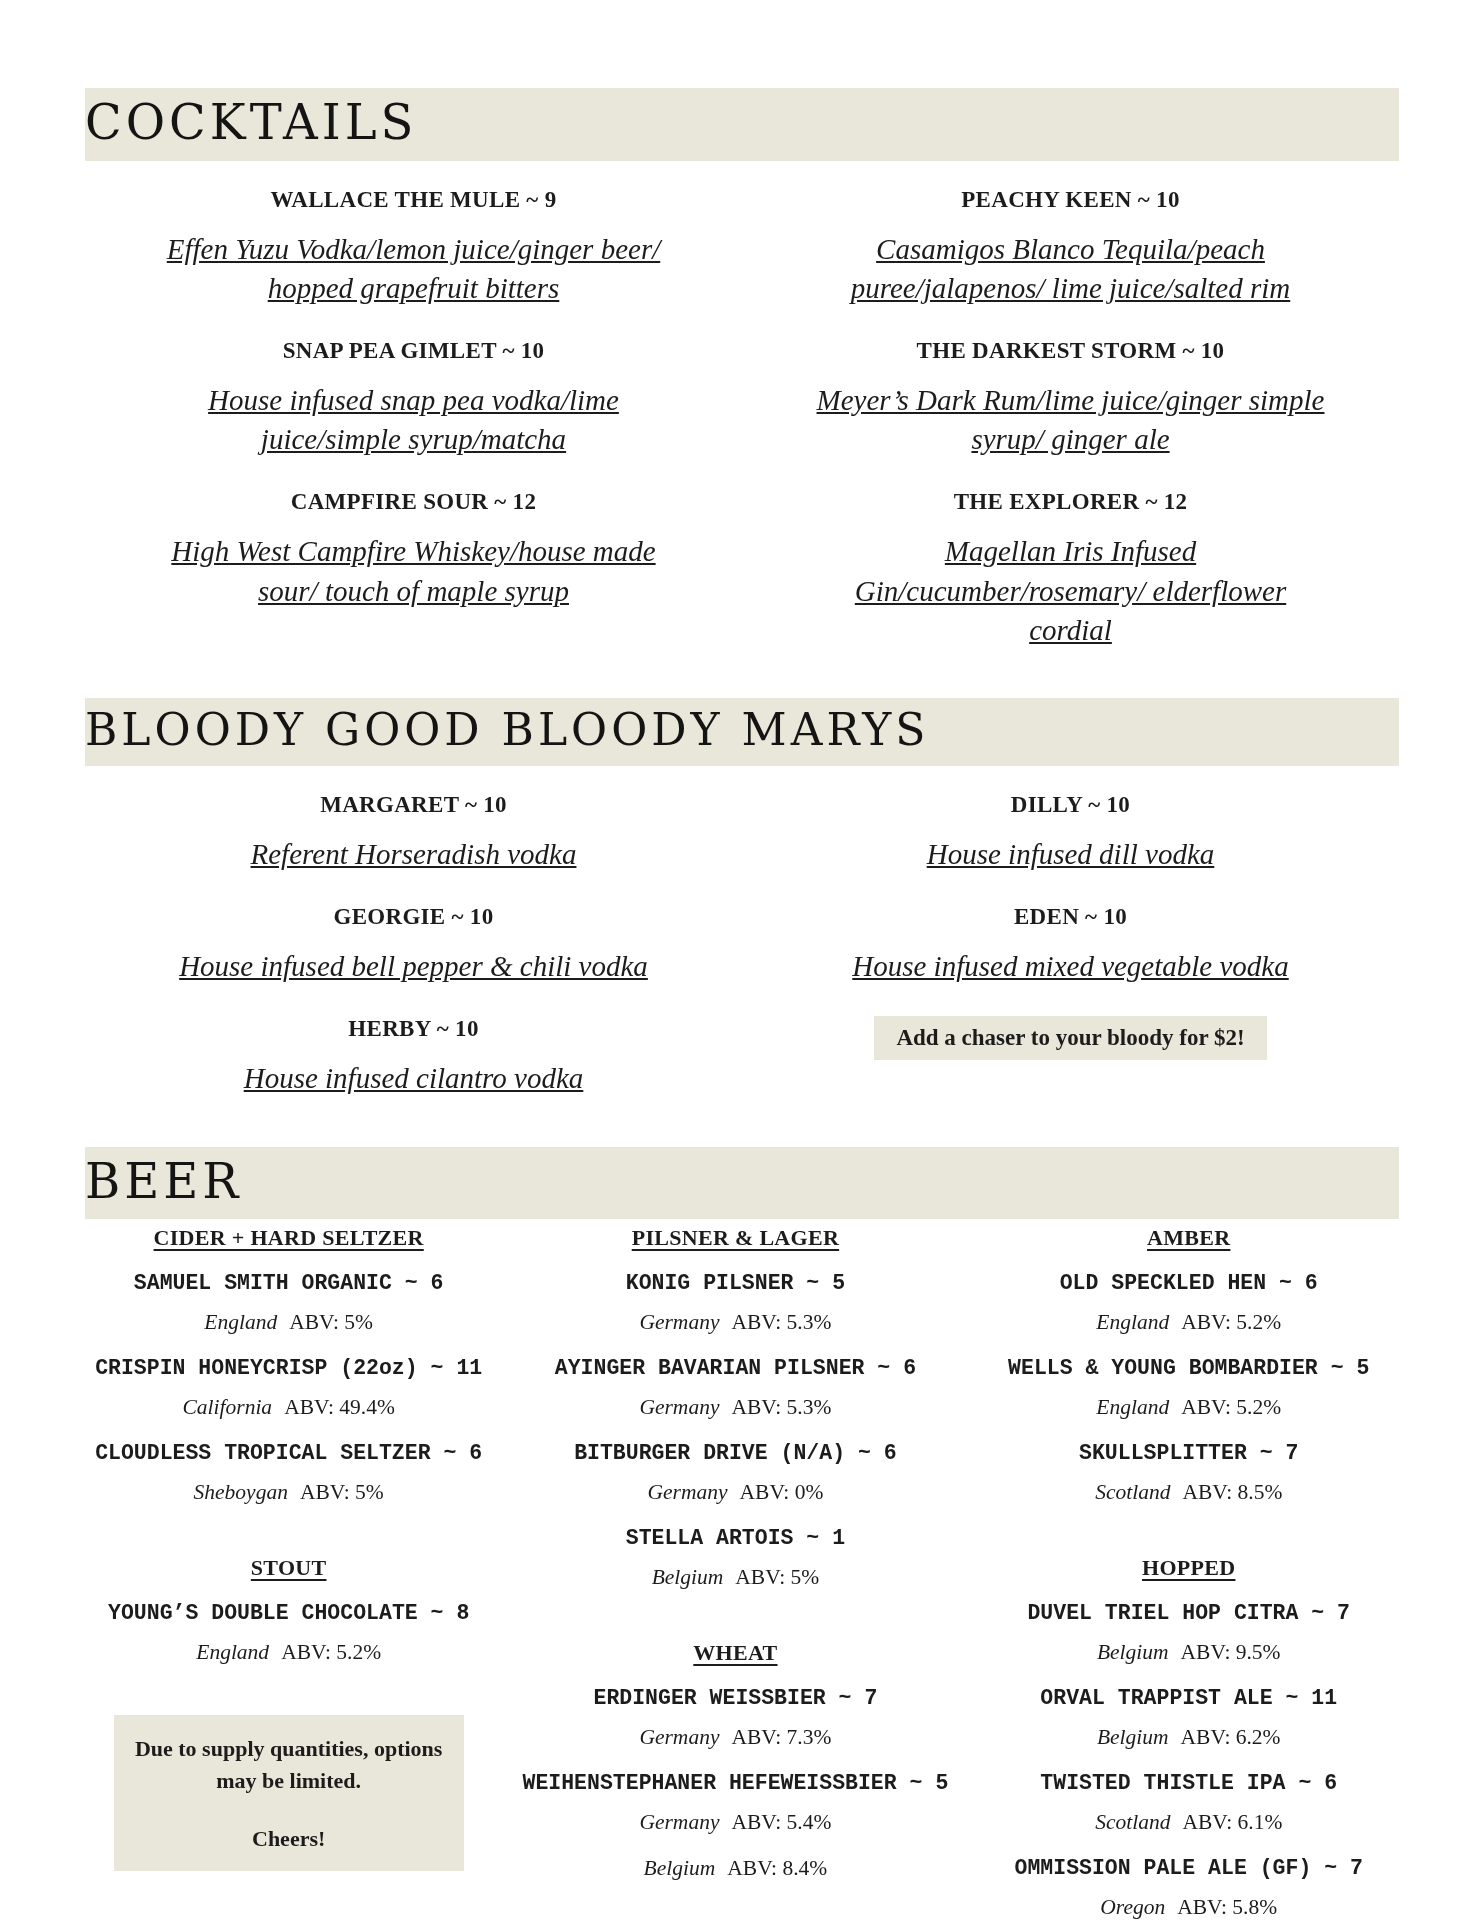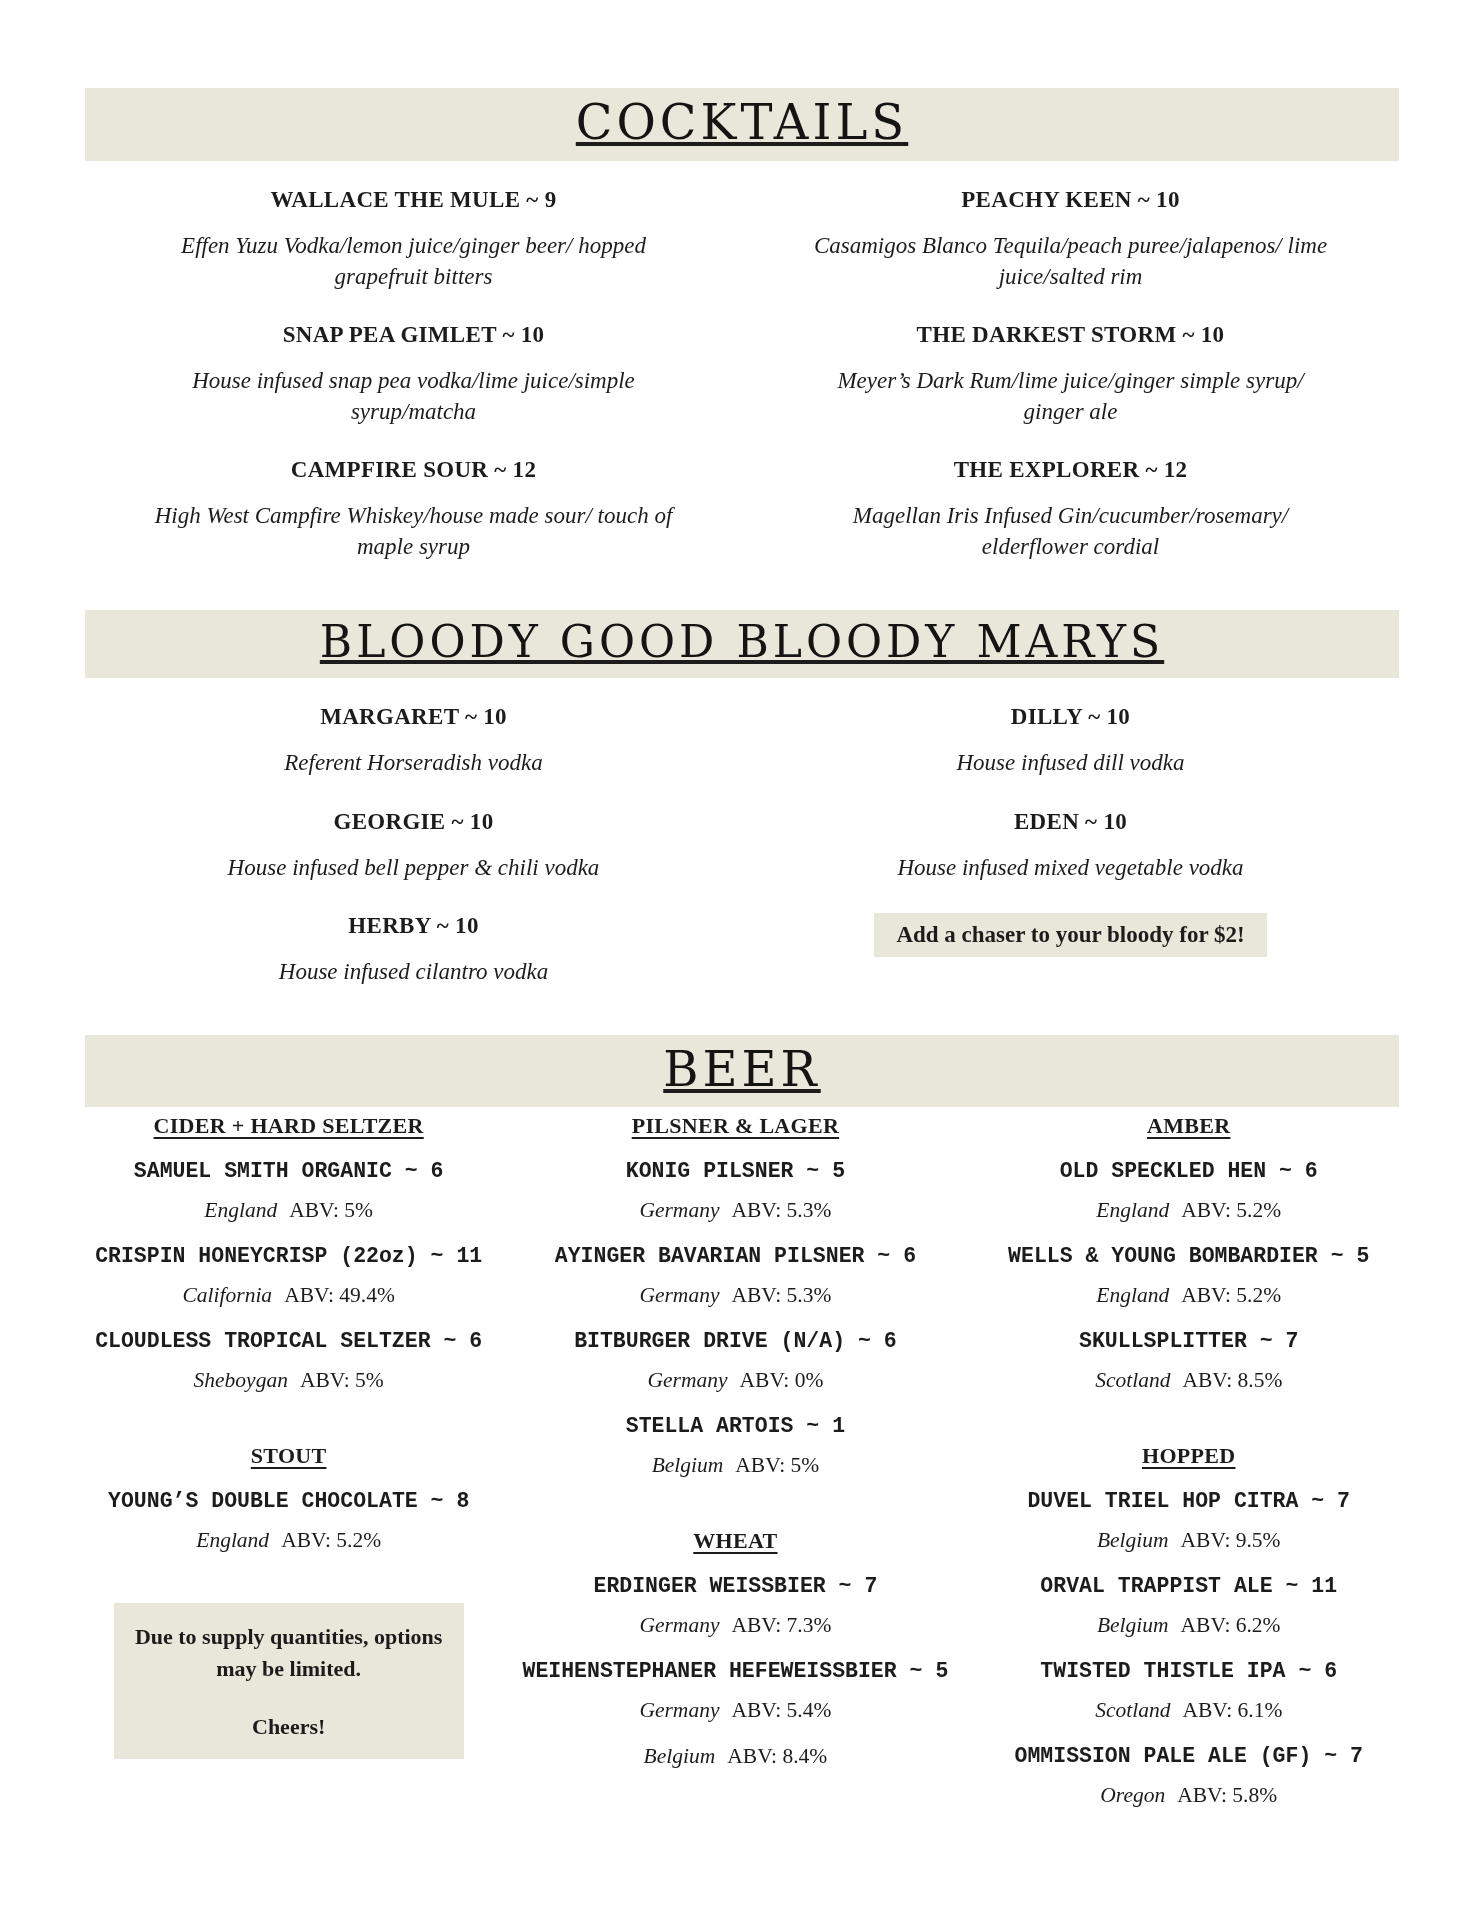--- a/index.html
+++ b/index.html
@@ -9,46 +9,46 @@
     height: 1920px;
     background: #ffffff;
     color: #1c1c1c;
     font-family: "Liberation Serif", serif;
     -webkit-font-smoothing: antialiased;
   }
   .page { padding: 88px 85px 30px 85px; }
 
   .band {
     background: var(--band, #e9e7d9);
-    text-align: center;
+    text-align: left;
     padding: 8px 0 12px 0;
-    text-decoration: underline;
   }
   .band .band-title {
     margin: 0;
     font-family: "DejaVu Serif", serif;
     font-weight: normal;
     font-size: 48px;
     letter-spacing: 4px;
     color: #141414;
     line-height: 1.1;
   }
   .band .band-title.small { font-size: 44px; }
 
   
   .two-col { display: flex; padding: 26px 0 18px 0; }
   .col2 { width: 50%; }
   .drink { text-align: center; margin-bottom: 30px; }
   .drink-name { font-weight: bold; font-size: 23px; margin-bottom: 7px; letter-spacing: 0.3px; }
   .drink-desc {
     font-style: italic;
-    font-size: 23px;
+    font-size: 29px;
     line-height: 1.35;
     max-width: 520px;
     margin: 17px auto;
+    text-decoration: underline;
   }
   .chaser-wrap { text-align: center; margin-top: 26px; }
   .chaser {
     display: inline-block;
     background: var(--band, #e9e7d9);
     font-weight: bold;
     font-size: 23px;
     padding: 9px 22px;
   }
 

